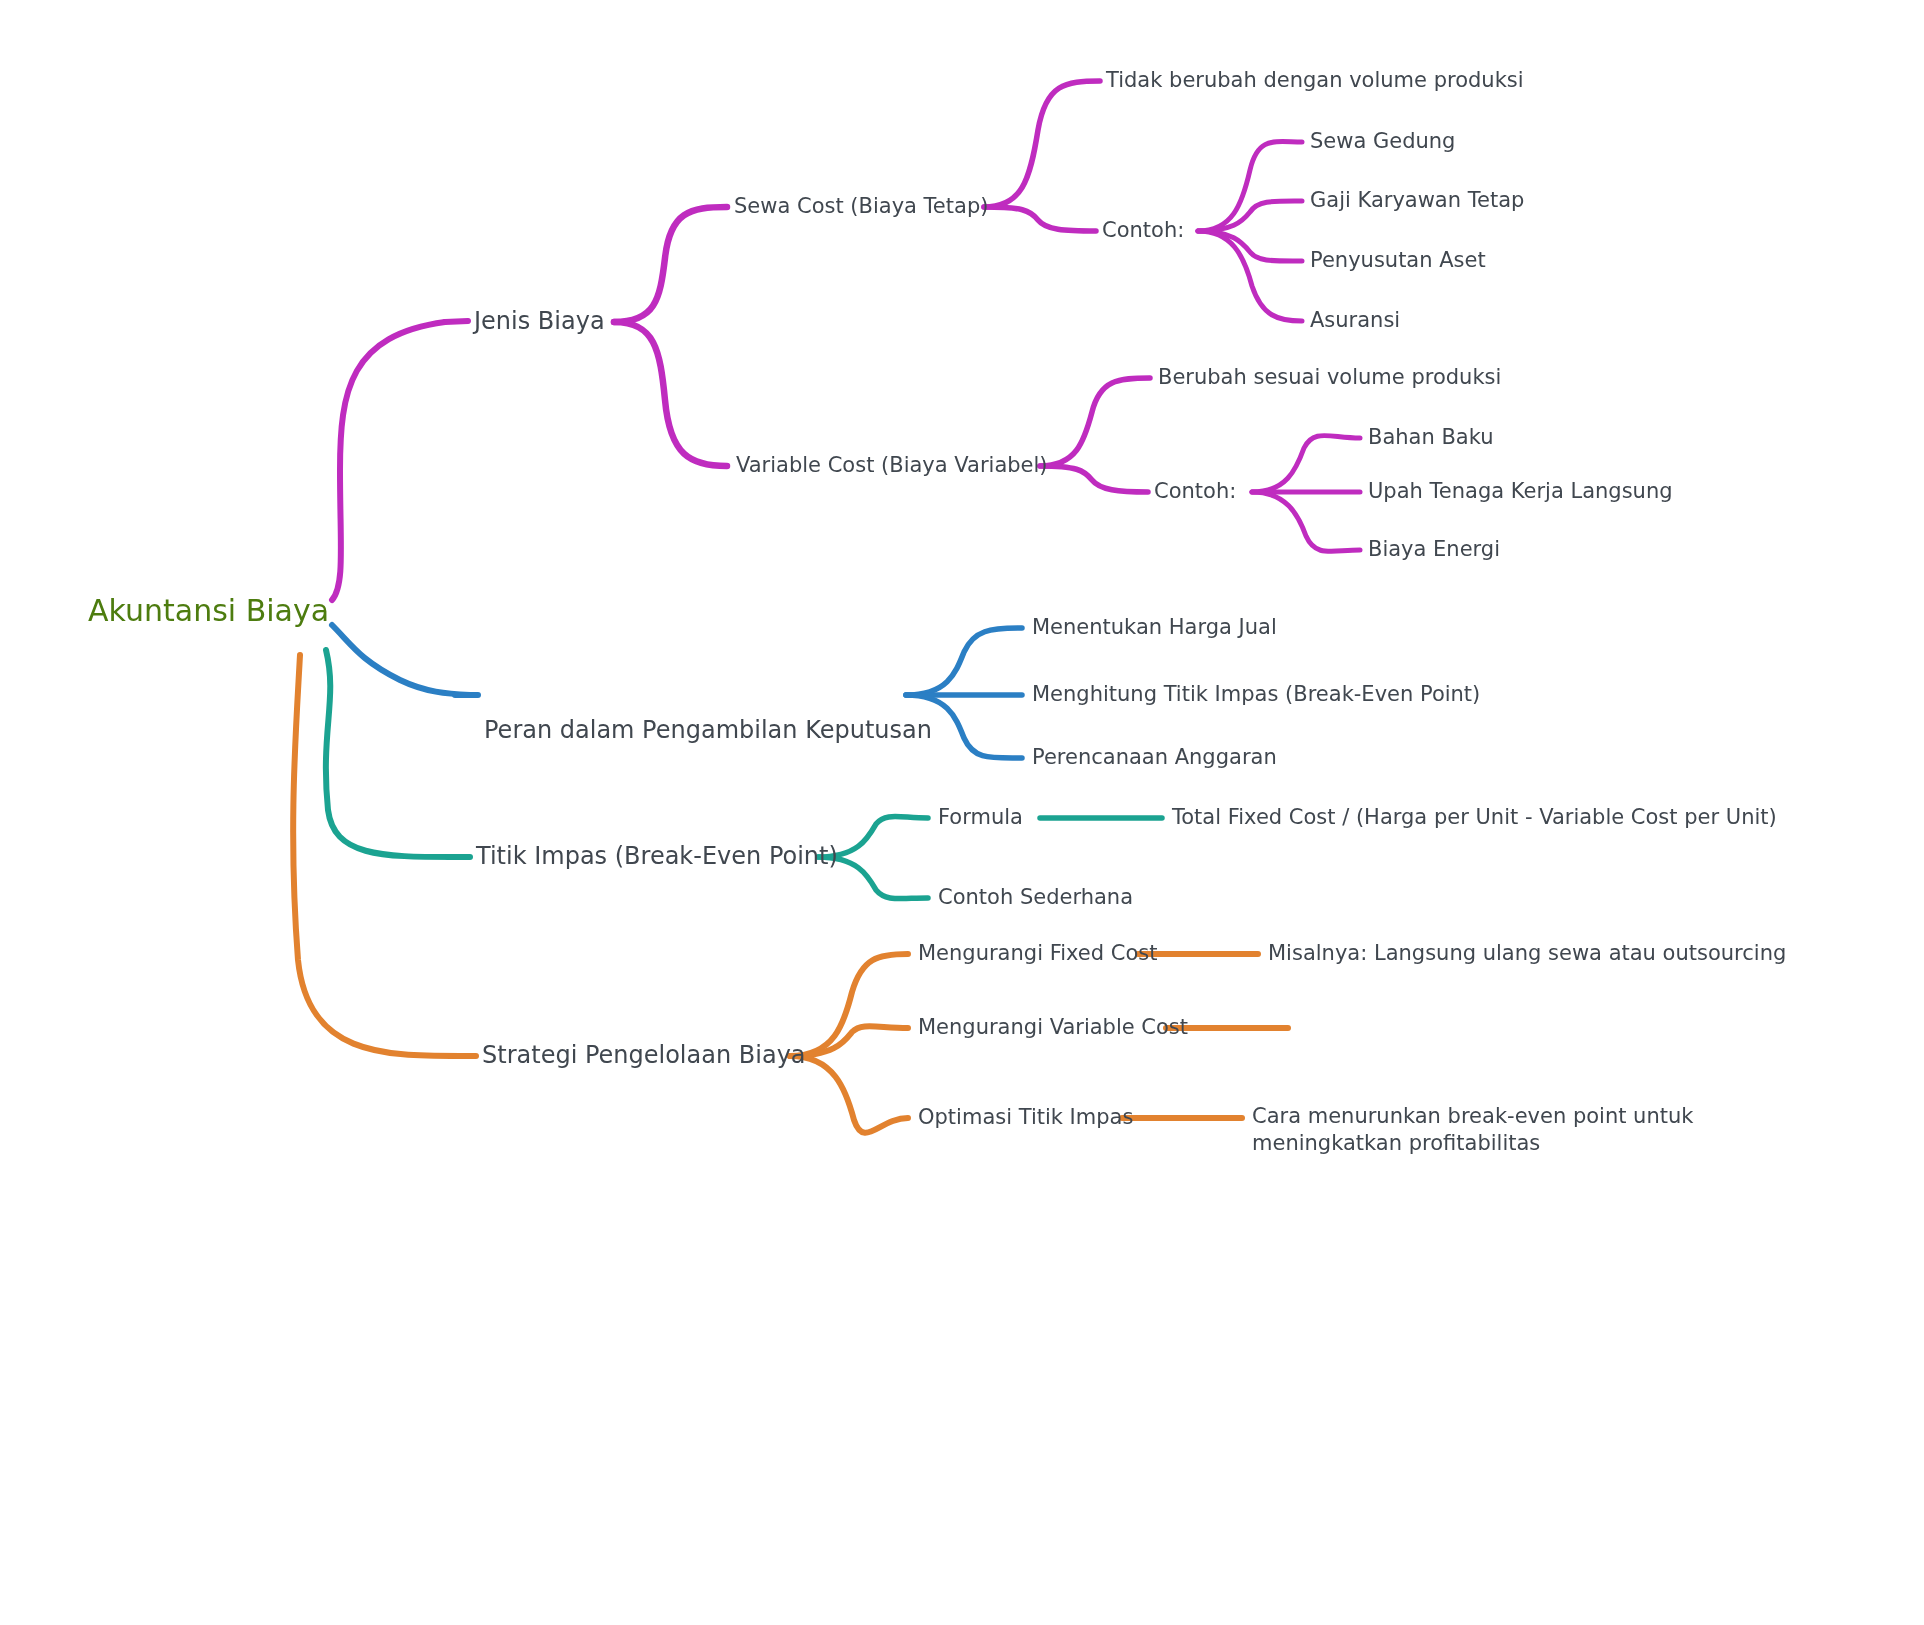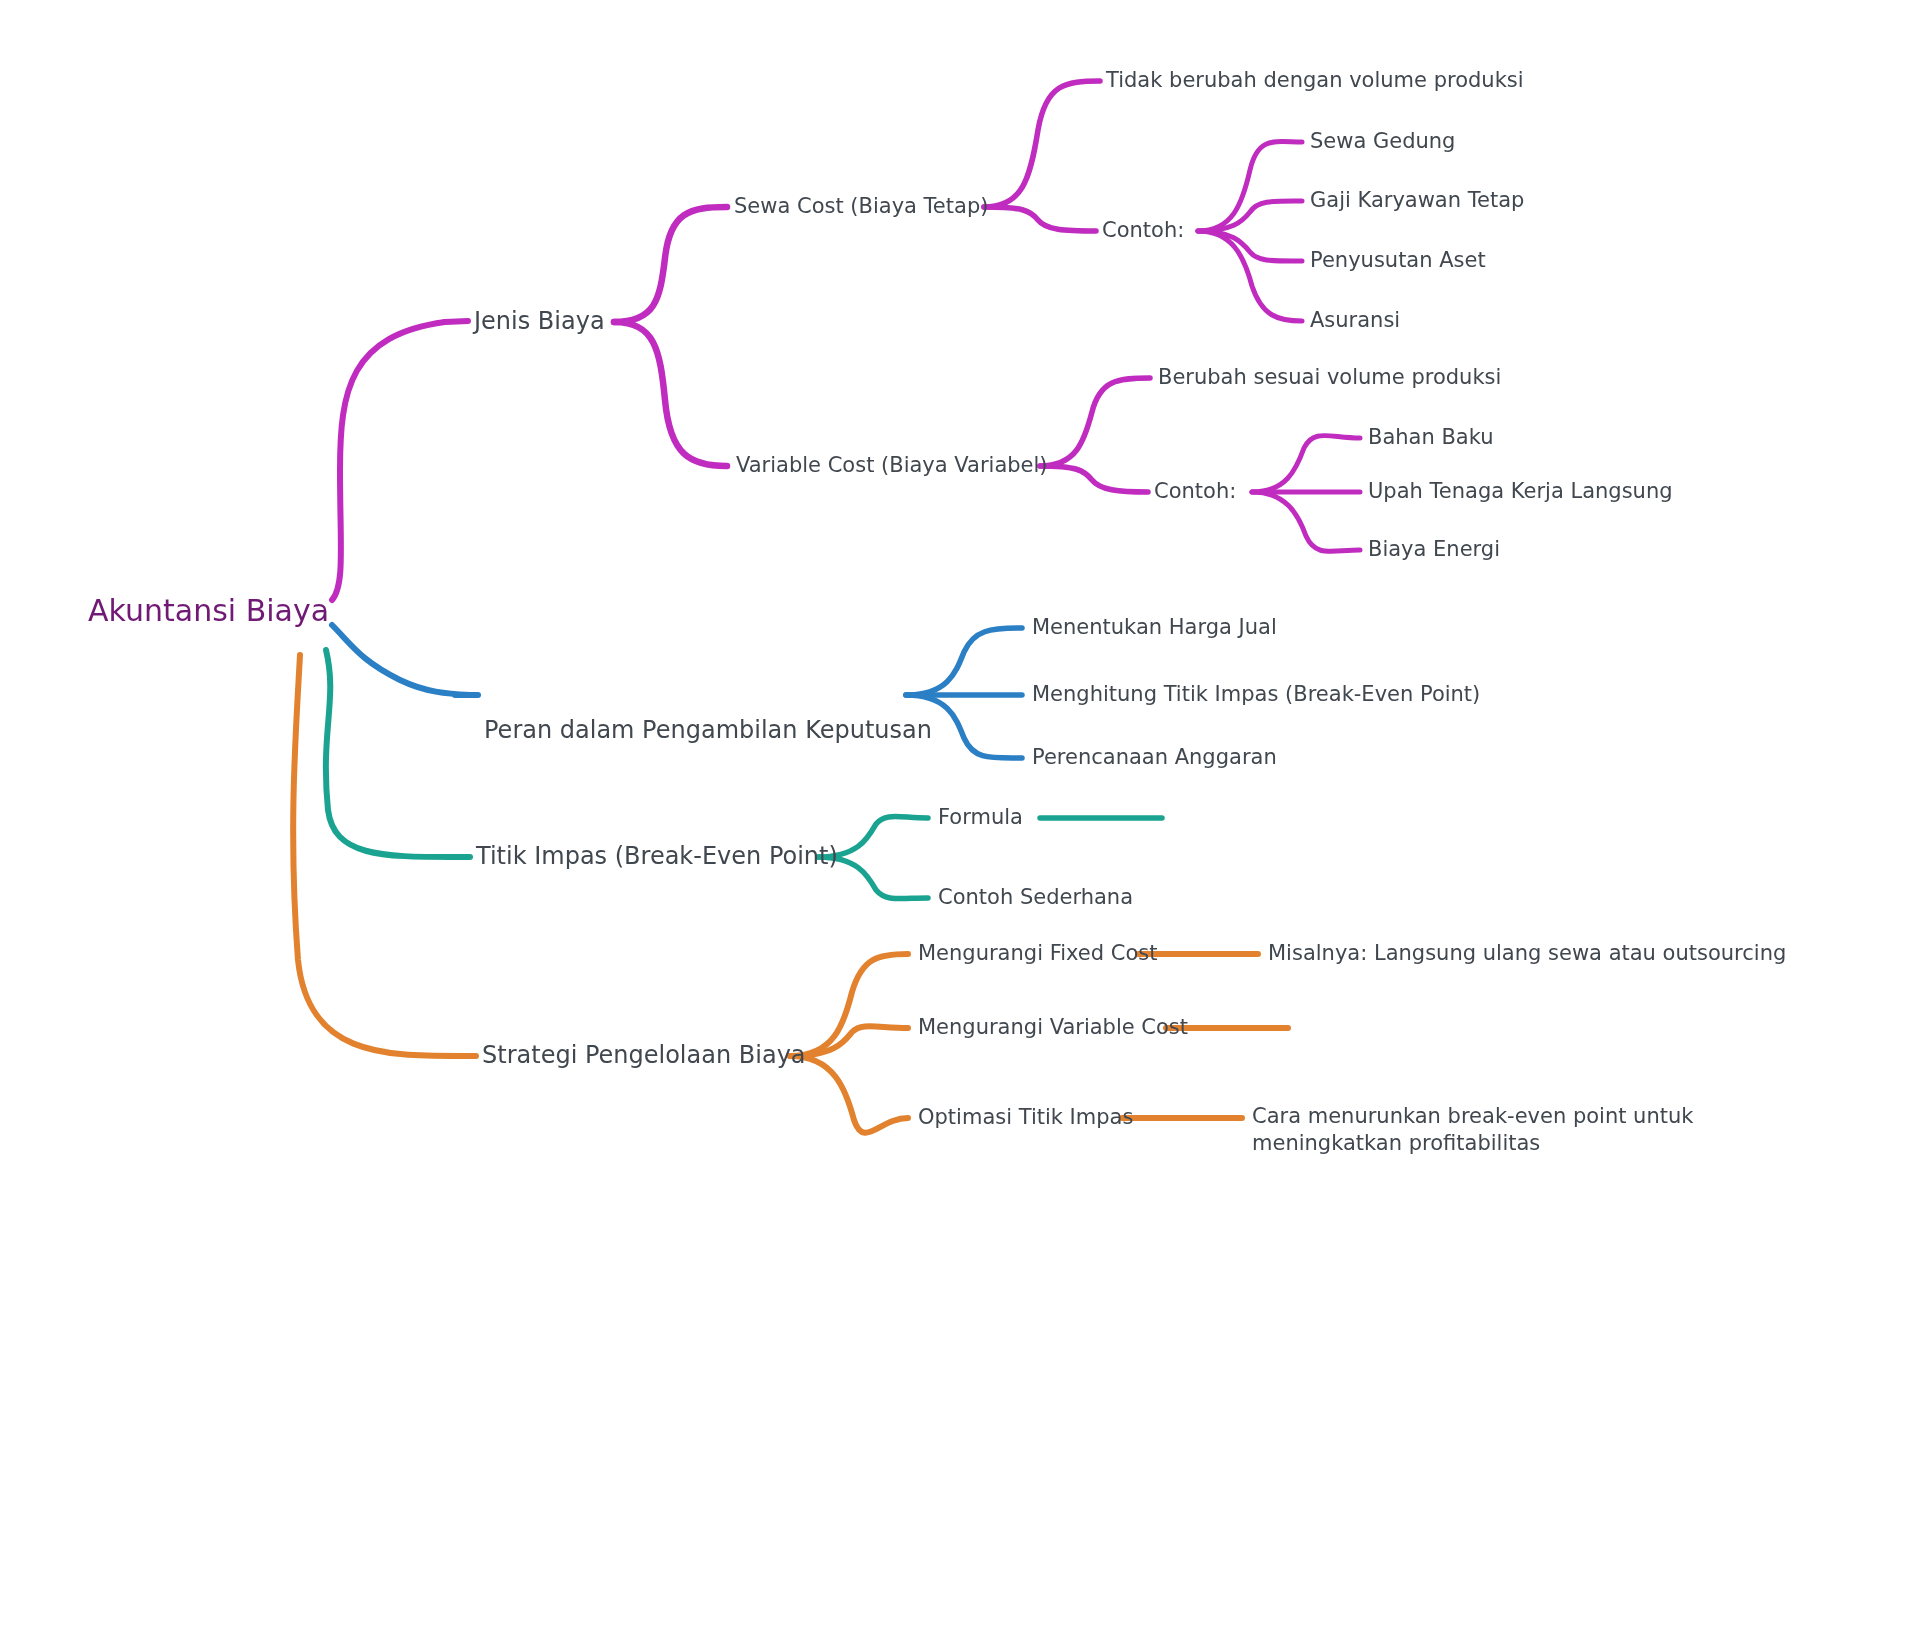--- a/index.html
+++ b/index.html
@@ -28,21 +28,21 @@
     color: #40474f;
     line-height: 1.30;
     white-space: pre;
     transform: translateY(-50%);
   }
   .node.wrap {
     white-space: normal;
   }
   .root {
     font-size: 30px;
-    color: #701a75;
+    color: #4d7c0f;
   }
   .lvl1 { font-size: 24px; }
   .lvl2 { font-size: 21px; }
   .lvl3 { font-size: 21px; }
 </style>
 </head>
 <body>
 
 <div id="stage">
 
@@ -129,20 +129,21 @@
 
   <div class="node lvl1" style="left:484px; top:731px;">Peran dalam Pengambilan Keputusan</div>
 
   <div class="node lvl3" style="left:1032px; top:628px;">Menentukan Harga Jual</div>
   <div class="node lvl3" style="left:1032px; top:695px;">Menghitung Titik Impas (Break-Even Point)</div>
   <div class="node lvl3" style="left:1032px; top:758px;">Perencanaan Anggaran</div>
 
   <div class="node lvl1" style="left:476px; top:857px;">Titik Impas (Break-Even Point)</div>
 
   <div class="node lvl3" style="left:938px; top:818px;">Formula</div>
+  <div class="node lvl3" style="left:1172px; top:818px;">Total Fixed Cost / (Harga per Unit - Variable Cost per Unit)</div>
   <div class="node lvl3" style="left:938px; top:898px;">Contoh Sederhana</div>
 
   <div class="node lvl1" style="left:482px; top:1056px;">Strategi Pengelolaan Biaya</div>
 
   <div class="node lvl3" style="left:918px; top:954px;">Mengurangi Fixed Cost</div>
   <div class="node lvl3" style="left:1268px; top:954px;">Misalnya: Langsung ulang sewa atau outsourcing</div>
 
   <div class="node lvl3" style="left:918px; top:1028px;">Mengurangi Variable Cost</div>
 
   <div class="node lvl3" style="left:918px; top:1118px;">Optimasi Titik Impas</div>

